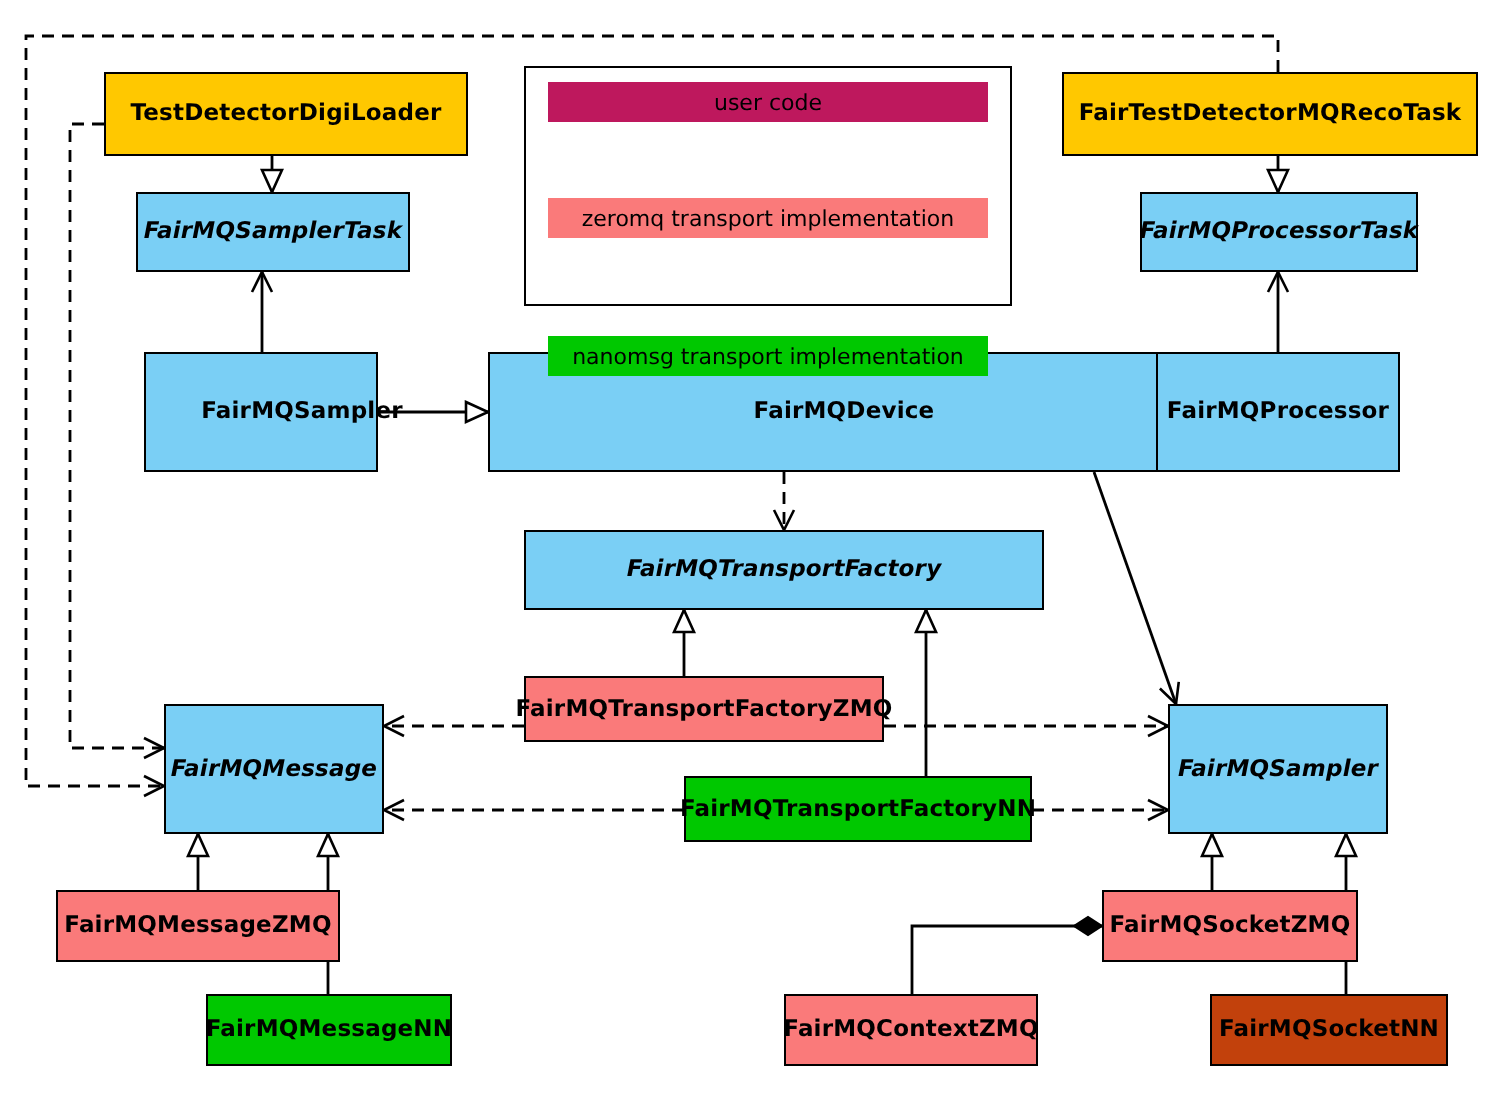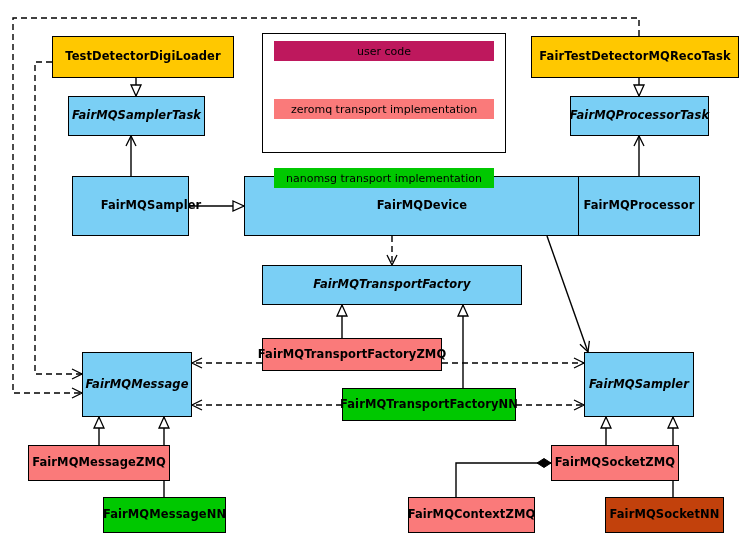--- a/index.html
+++ b/index.html
@@ -133,21 +133,21 @@
       <div class="node" style="left: 72px; top: 176px; width: 117px; height: 60px; background: rgb(122, 207, 245); padding-left: 41px;">FairMQSampler</div>
       <div class="node" style="left: 244px; top: 176px; width: 356px; height: 60px; background: rgb(122, 207, 245);">FairMQDevice</div>
       <div class="node" style="left: 578px; top: 176px; width: 122px; height: 60px; background: rgb(122, 207, 245);">FairMQProcessor</div>
       <div class="node abstract" style="left: 262px; top: 265px; width: 260px; height: 40px; background: rgb(122, 207, 245);">FairMQTransportFactory</div>
       <div class="node" style="left: 262px; top: 338px; width: 180px; height: 33px; background: rgb(250, 122, 122);">FairMQTransportFactoryZMQ</div>
       <div class="node" style="left: 342px; top: 388px; width: 174px; height: 33px; background: rgb(0, 200, 0);">FairMQTransportFactoryNN</div>
       <div class="node abstract" style="left: 82px; top: 352px; width: 110px; height: 65px; background: rgb(122, 207, 245);">FairMQMessage</div>
       <div class="node abstract" style="left: 584px; top: 352px; width: 110px; height: 65px; background: rgb(122, 207, 245);">FairMQSampler</div>
       <div class="node" style="left: 28px; top: 445px; width: 142px; height: 36px; background: rgb(250, 122, 122);">FairMQMessageZMQ</div>
       <div class="node" style="left: 103px; top: 497px; width: 123px; height: 36px; background: rgb(0, 200, 0);">FairMQMessageNN</div>
-      <div class="node" style="left: 392px; top: 497px; width: 127px; height: 36px; background: rgb(250, 122, 122); margin-left: 16px;">FairMQContextZMQ</div>
+      <div class="node" style="left: 392px; top: 497px; width: 127px; height: 36px; background: rgb(250, 122, 122);">FairMQContextZMQ</div>
       <div class="node" style="left: 551px; top: 445px; width: 128px; height: 36px; background: rgb(250, 122, 122);">FairMQSocketZMQ</div>
       <div class="node" style="left: 605px; top: 497px; width: 119px; height: 36px; background: #c2410c;">FairMQSocketNN</div>
     </div>
 
 <div class="legend-row" style="left: 274px; top: 41px; width: 220px; height: 20px; background: #be185d; position: absolute; z-index: 7;">user code</div>
     <div class="legend-row" style="left: 274px; top: 99px; width: 220px; height: 20px; background: rgb(250, 122, 122); position: absolute; z-index: 7;">zeromq transport implementation</div>
     <div class="legend-row" style="left: 274px; top: 128px; width: 220px; height: 20px; background: rgb(0, 200, 0); position: absolute; z-index: 7; margin-top: 40px;">nanomsg transport implementation</div>
   </div>
 
 </body></html>

